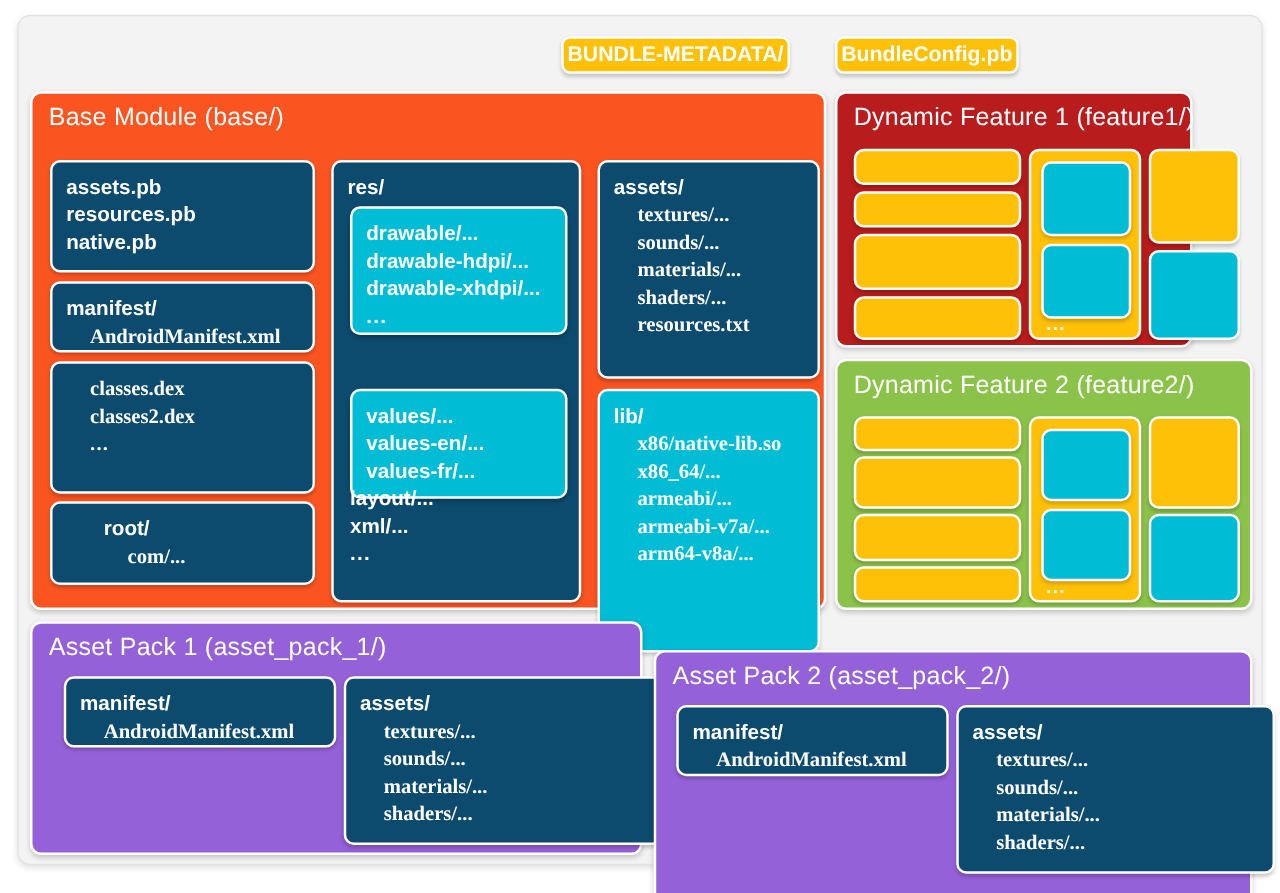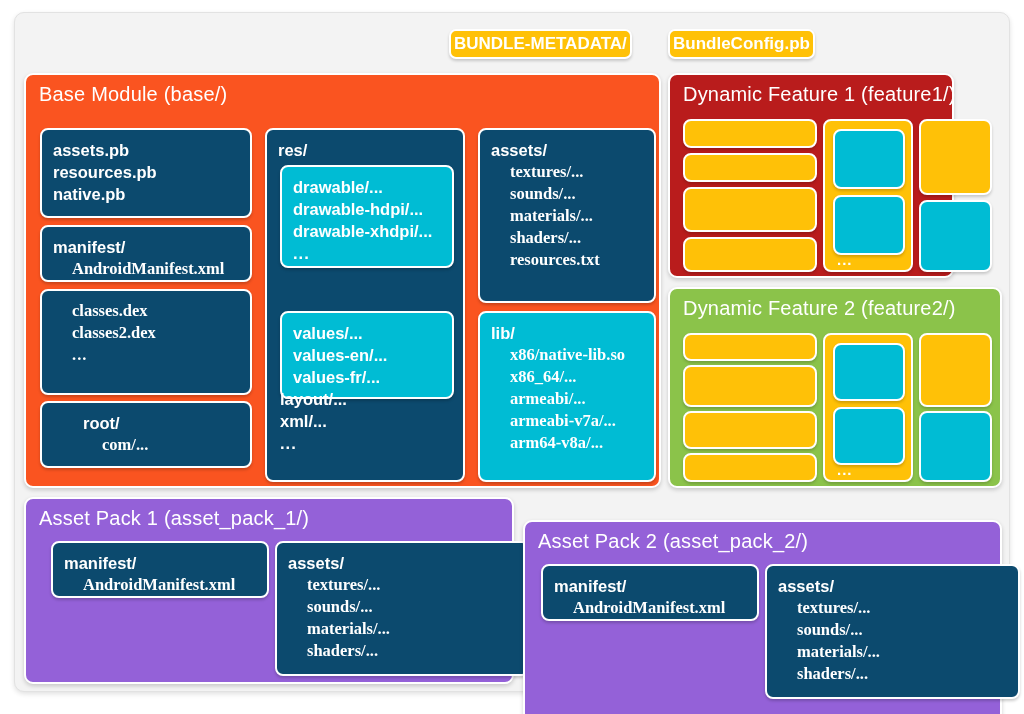--- a/index.html
+++ b/index.html
@@ -116,21 +116,21 @@
   .b-manifest { left: 25px;  top: 212px; width: 212px; height: 57px; }
   .b-dex      { left: 25px;  top: 276px; width: 212px; height: 106px; }
   .b-root     { left: 25px;  top: 388px; width: 212px; height: 67px; padding-left: 41px; }
   
   .b-res      { left: 250px; top: 115px; width: 200px; height: 354px; }
   .b-drawable { left: 13px;  top: 35px;  width: 174px; height: 103px; }
   .b-values   { left: 13px;  top: 133px; width: 174px; height: 88px; margin-top: 48px; }
   .b-res-tail { position: absolute; left: 13px; top: 258px; color:#fff; font-size:16.5px; font-weight:bold; }
   
   .b-gassets  { left: 463px; top: 115px; width: 178px; height: 175px; }
-  .b-lib      { left: 463px; top: 298px; width: 178px; height: 171px; }
+  .b-lib      { left: 463px; top: 298px; width: 178px; height: 211px; }
 
   
   .ph {
     position: absolute;
     border: 2px solid #ffffff;
     border-radius: 8px;
     box-shadow: 0 2px 3px rgba(0,0,0,0.18);
     box-sizing: border-box;
   }
   .ph.yellow { background: #FFC107; }

